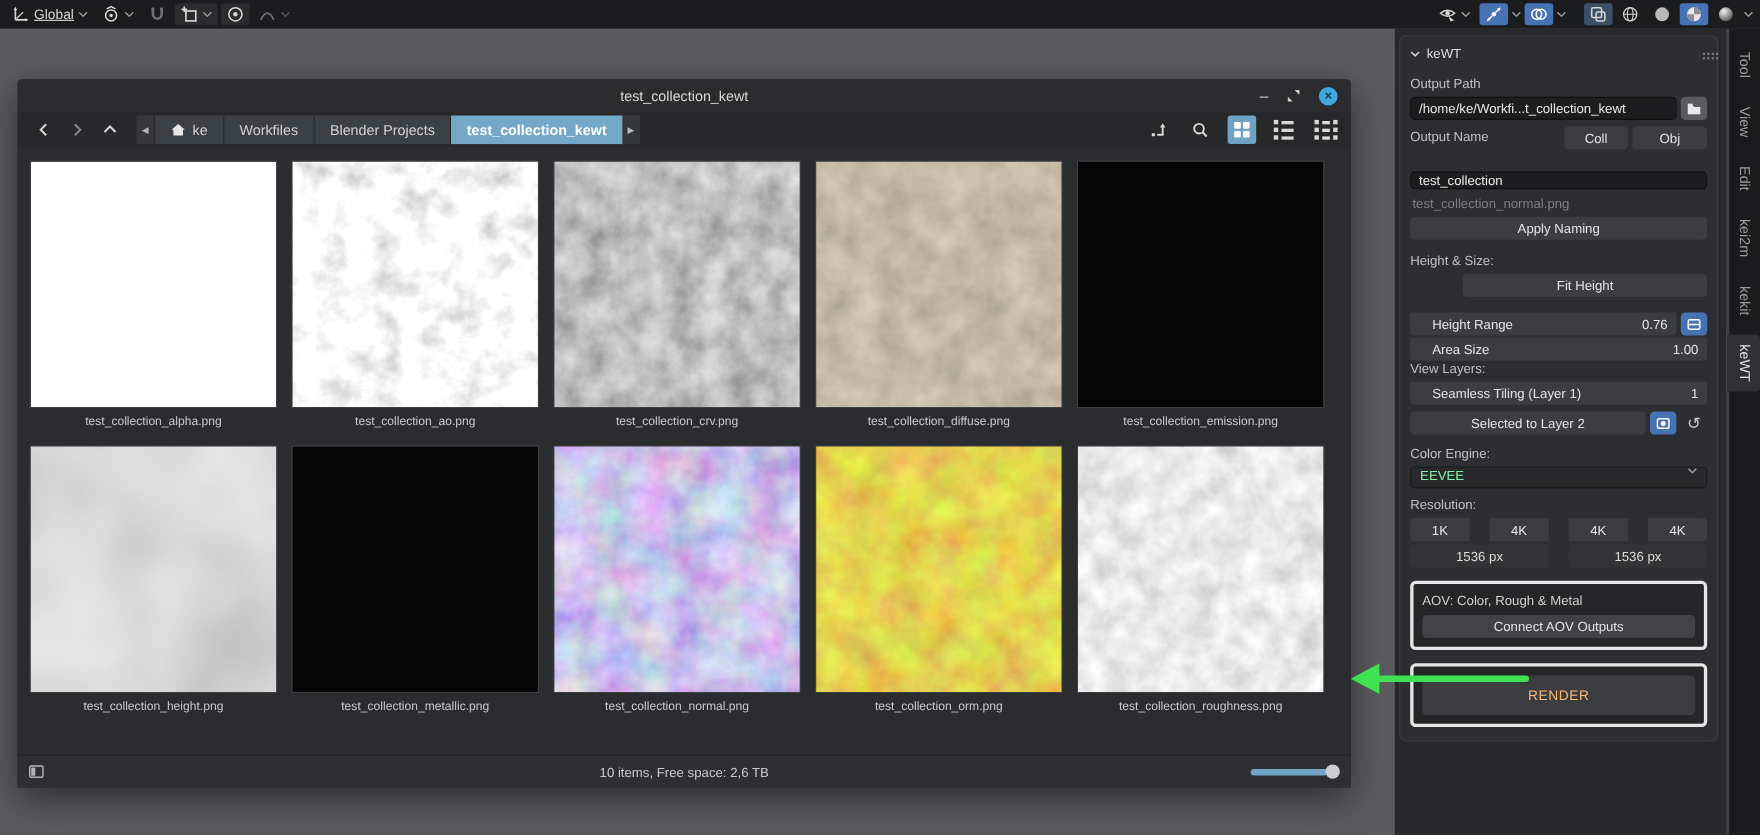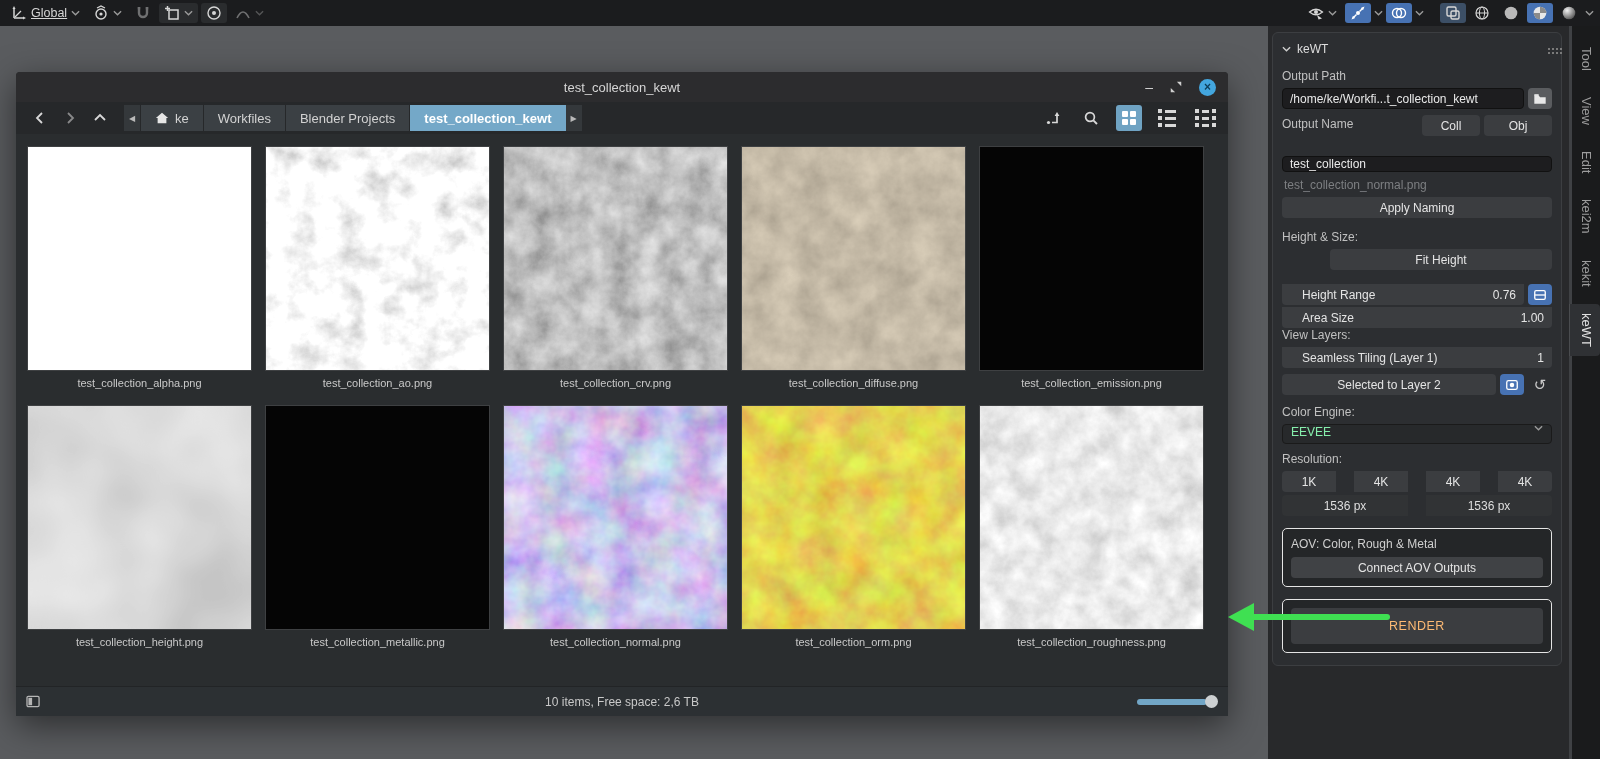--- a/index.html
+++ b/index.html
@@ -48,21 +48,21 @@
     justify-content:center; color:#e4e4e4; padding:0 8px; }
   .sq { width:24px; flex:0 0 24px; padding:0; }
   .bluebtn { background:#4772b3; color:#fff; }
   .ghost { color:#7d7f82; height:17px; display:flex; align-items:center; padding-left:2px; }
   .group { display:flex; flex-direction:column; gap:1px; }
   .grow { background:#3b3d40; height:21px; display:flex; align-items:center; padding:0 8px; color:#e4e4e4; }
   .grow:first-child { border-radius:4px 4px 0 0; }
   .grow:last-child { border-radius:0 0 4px 4px; }
   .grow.single { border-radius:4px; justify-content:center;margin-left:48px; }
   .grow .val { margin-left:auto; }
-  .inset { background:#242628; border:1px solid #e5e5e5; border-radius:5px; padding:8px; }
+  .inset { background:#242628; border:3px solid #e5e5e5; border-radius:5px; padding:8px; }
   .btnrow { display:flex; gap:18px; }
   .btnrow .pbtn { flex:1; border-radius:0; }
   .btnrow .pbtn:first-child { border-radius:4px 0 0 4px; }
   .btnrow .pbtn:last-child { border-radius:0 4px 4px 0; }
   .pxfield { background:#313335; flex:1; height:21px; display:flex; align-items:center; justify-content:center; color:#dedede; }
   .dropdown { background:#27292b; border:1px solid #1a1a1a; border-radius:4px; height:20px;
     display:flex; align-items:flex-start; padding:0 8px; color:#86efac; }
   .render-btn { background:#3b3d40; border-radius:4px; height:36px; display:flex;
     align-items:center; justify-content:center; color:#fdba74; font-size:12.5px; letter-spacing:.5px; }
 

